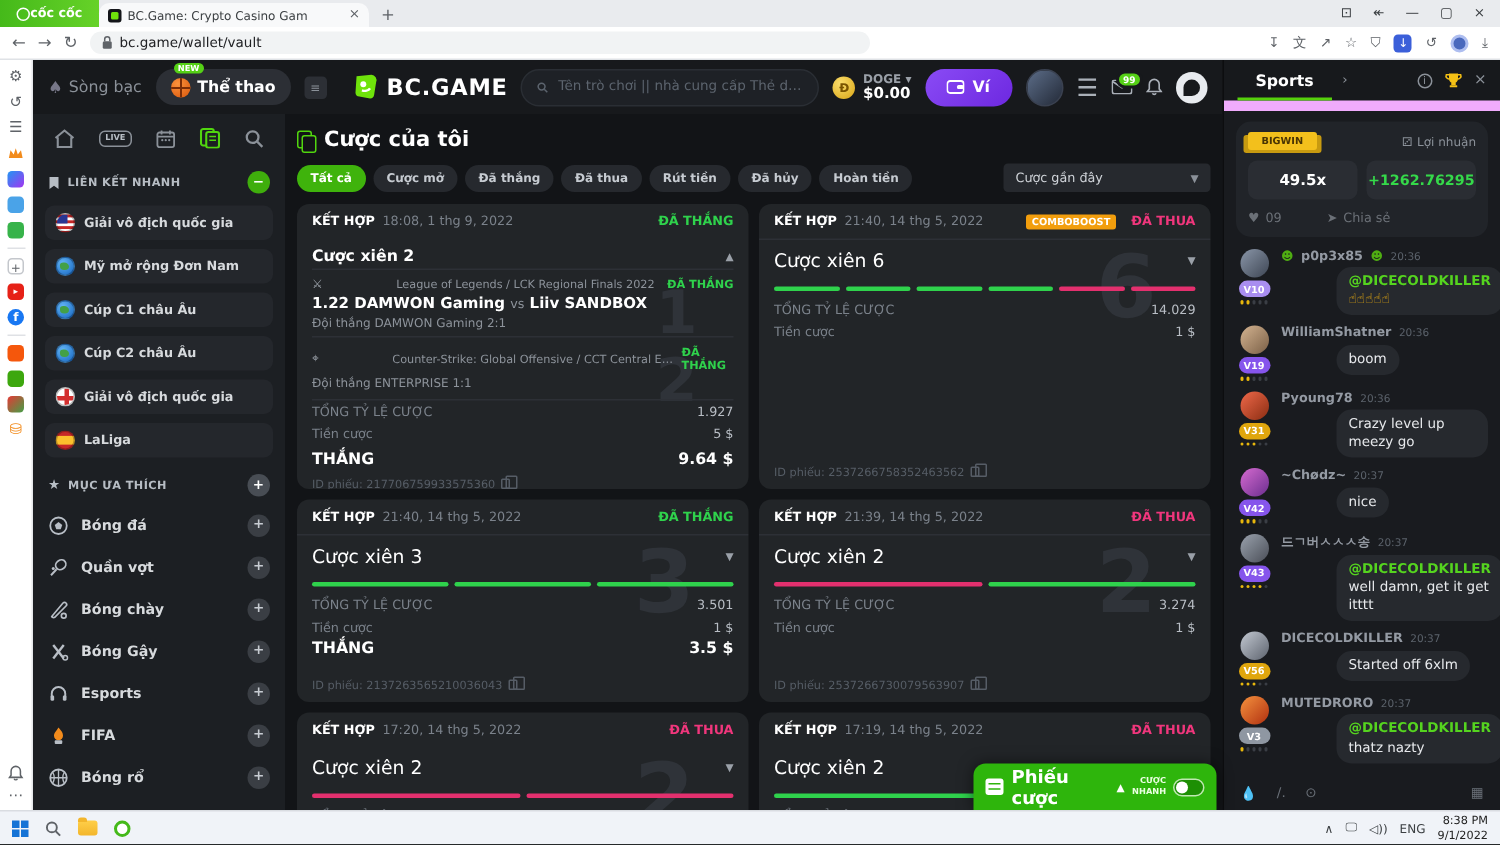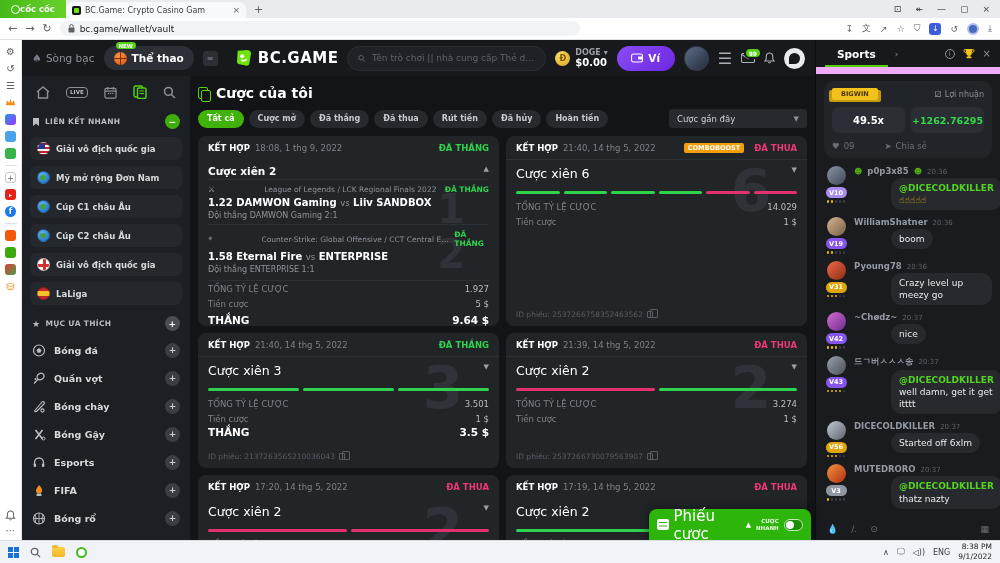--- a/index.html
+++ b/index.html
@@ -113,21 +113,21 @@
   .card { background:#222528; border-radius:8px; padding:7px 10px; position:relative; overflow:hidden; display:flex; flex-direction:column; }
   .card.r1 { height:190px; } .card.r2 { height:135px; } .card.r3 { height:84px; }
   .chead { display:flex; align-items:center; gap:5px; }
   .combo-lbl { color:#fff; font-size:8.5px; font-weight:bold; }
   .ctime { color:#7b828b; font-size:8.5px; }
   .cstatus { margin-left:auto; font-size:8.5px; font-weight:bold; }
   .cstatus.win { color:#2fd24c; } .cstatus.lose { color:#f0367c; }
   .boost { margin-left:auto; background:#f29e0d; color:#fff; font-size:6.5px; font-weight:bold; border-radius:2px; padding:1px 4px; }
   .boost + .cstatus { margin-left:5px; }
   .cdiv { height:1px; background:#2d3036; margin:6px -10px 0; }
-  .bname-row { display:flex; padding:6px 0 2px; position:relative; z-index:1;gap:32px; }
+  .bname-row { display:flex; align-items:center; padding:6px 0 2px; position:relative; z-index:1;gap:32px; }
   .bname { color:#fff; font-size:12.5px; }
   .bcaret { margin-left:auto; color:#9aa0a8; font-size:7px; }
   .watermark { position:absolute; right:36px; top:26px; font-size:58px; font-weight:bold; color:#2f3339; line-height:1; z-index:0; }
   .segbar { display:flex; gap:4px; margin:8px 0 5px; position:relative; z-index:1; }
   .seg { flex:1; height:3px; border-radius:2px; }
   .seg.w { background:#2fd24c; } .seg.l { background:#e3306e; }
   .sumrow { display:flex; justify-content:space-between; font-size:8.5px; color:#7b828b; padding:2.5px 0; position:relative; z-index:1; }
   .sumrow .val { color:#b9bec5; }
   .sumrow.big { color:#fff; font-weight:bold; font-size:10.5px; }
   .sumrow.big .val { color:#fff; }
@@ -140,21 +140,21 @@
   .leg-status { margin-left:auto; font-size:7.5px; font-weight:bold; color:#2fd24c; }
   .leg-match { padding-top:3px; font-size:10px; font-weight:bold; color:#fff; }
   .leg-vs { color:#8d939b; font-weight:normal; font-size:8.5px; }
   .leg-res { padding-top:3px; color:#8d939b; font-size:8px; }
   .leg-wm { position:absolute; right:24px; top:6px; font-size:40px; font-weight:bold; color:#2f3339; z-index:-1; }
   .game-ic { color:#9aa0a8; font-size:8px; }
 
   .betslip { position:absolute; right:4px; bottom:0; width:162px; height:31px; background:#2eb50c; border-radius:8px 8px 0 0; display:flex; align-items:center; gap:5px; padding:0 8px; z-index:5; box-shadow:0 0 10px #0008; }
   .ticket-ic { width:14px; height:11px; background:#fff; border-radius:2px; position:relative; }
   .ticket-ic::after { content:""; position:absolute; left:2px; top:2.5px; right:2px; height:1.5px; background:#2eb50c; box-shadow:0 3.5px 0 #2eb50c; }
-  .bs-lbl { color:#fff; font-size:15px; font-weight:normal; }
+  .bs-lbl { color:#fff; font-size:12px; font-weight:bold; }
   .bs-caret { color:#fff; font-size:7px; }
   .qb { margin-left:auto; text-align:right; color:#eaffe2; font-size:5.5px; font-weight:bold; line-height:1.2; }
   .toggle { width:23px; height:12px; border-radius:7px; background:#1d8f04; border:1px solid #bfe8b2; position:relative; }
   .toggle::after { content:""; position:absolute; left:1px; top:1px; width:8px; height:8px; border-radius:50%; background:#fff; }
 
   
   .chat { width:185px; flex:none; background:#191b1f; display:flex; flex-direction:column; border-left:1px solid #0c0d0f; }
   .chat-head { height:34px; background:#17191c; display:flex; align-items:center; gap:7px; padding:0 9px; flex:none; border-bottom:7px solid #f0abfc; }
   .chat-tab { position:relative; height:100%; display:flex; align-items:center; padding:0 12px; color:#fff; font-size:10.5px; font-weight:bold; }
   .chat-tab::after { content:""; position:absolute; left:0; right:0; bottom:0; height:2.5px; background:#56d10c; }
@@ -506,21 +506,20 @@
                 <div class="leg-match"><span>1.22</span> <span>DAMWON Gaming</span> <span class="leg-vs">vs</span> <span>Liiv SANDBOX</span></div>
                 <div class="leg-res">Đội thắng DAMWON Gaming  2:1</div>
               </div>
               <div class="leg">
                 <span class="leg-wm">2</span>
                 <div class="leg-top">
                     <span class="game-ic">⌖</span>
                     <span class="leg-league">Counter-Strike: Global Offensive / CCT Central Europe Series #1</span>
                     <span class="leg-status">ĐÃ THẮNG</span>
                   </div>
-                <div class="leg-match"><span>1.58</span> <span>Eternal Fire</span> <span class="leg-vs">vs</span> <span>ENTERPRISE</span></div>
                 <div class="leg-res">Đội thắng ENTERPRISE  1:1</div>
               </div>
               <div class="sumrow" style="border-top:1px solid #2d3036; margin-top:2px;">
                   <span>TỔNG TỶ LỆ CƯỢC</span>
                   <span class="val">1.927</span>
                 </div>
               <div class="sumrow">
                   <span>Tiền cược</span>
                   <span class="val">5 $</span>
                 </div>

